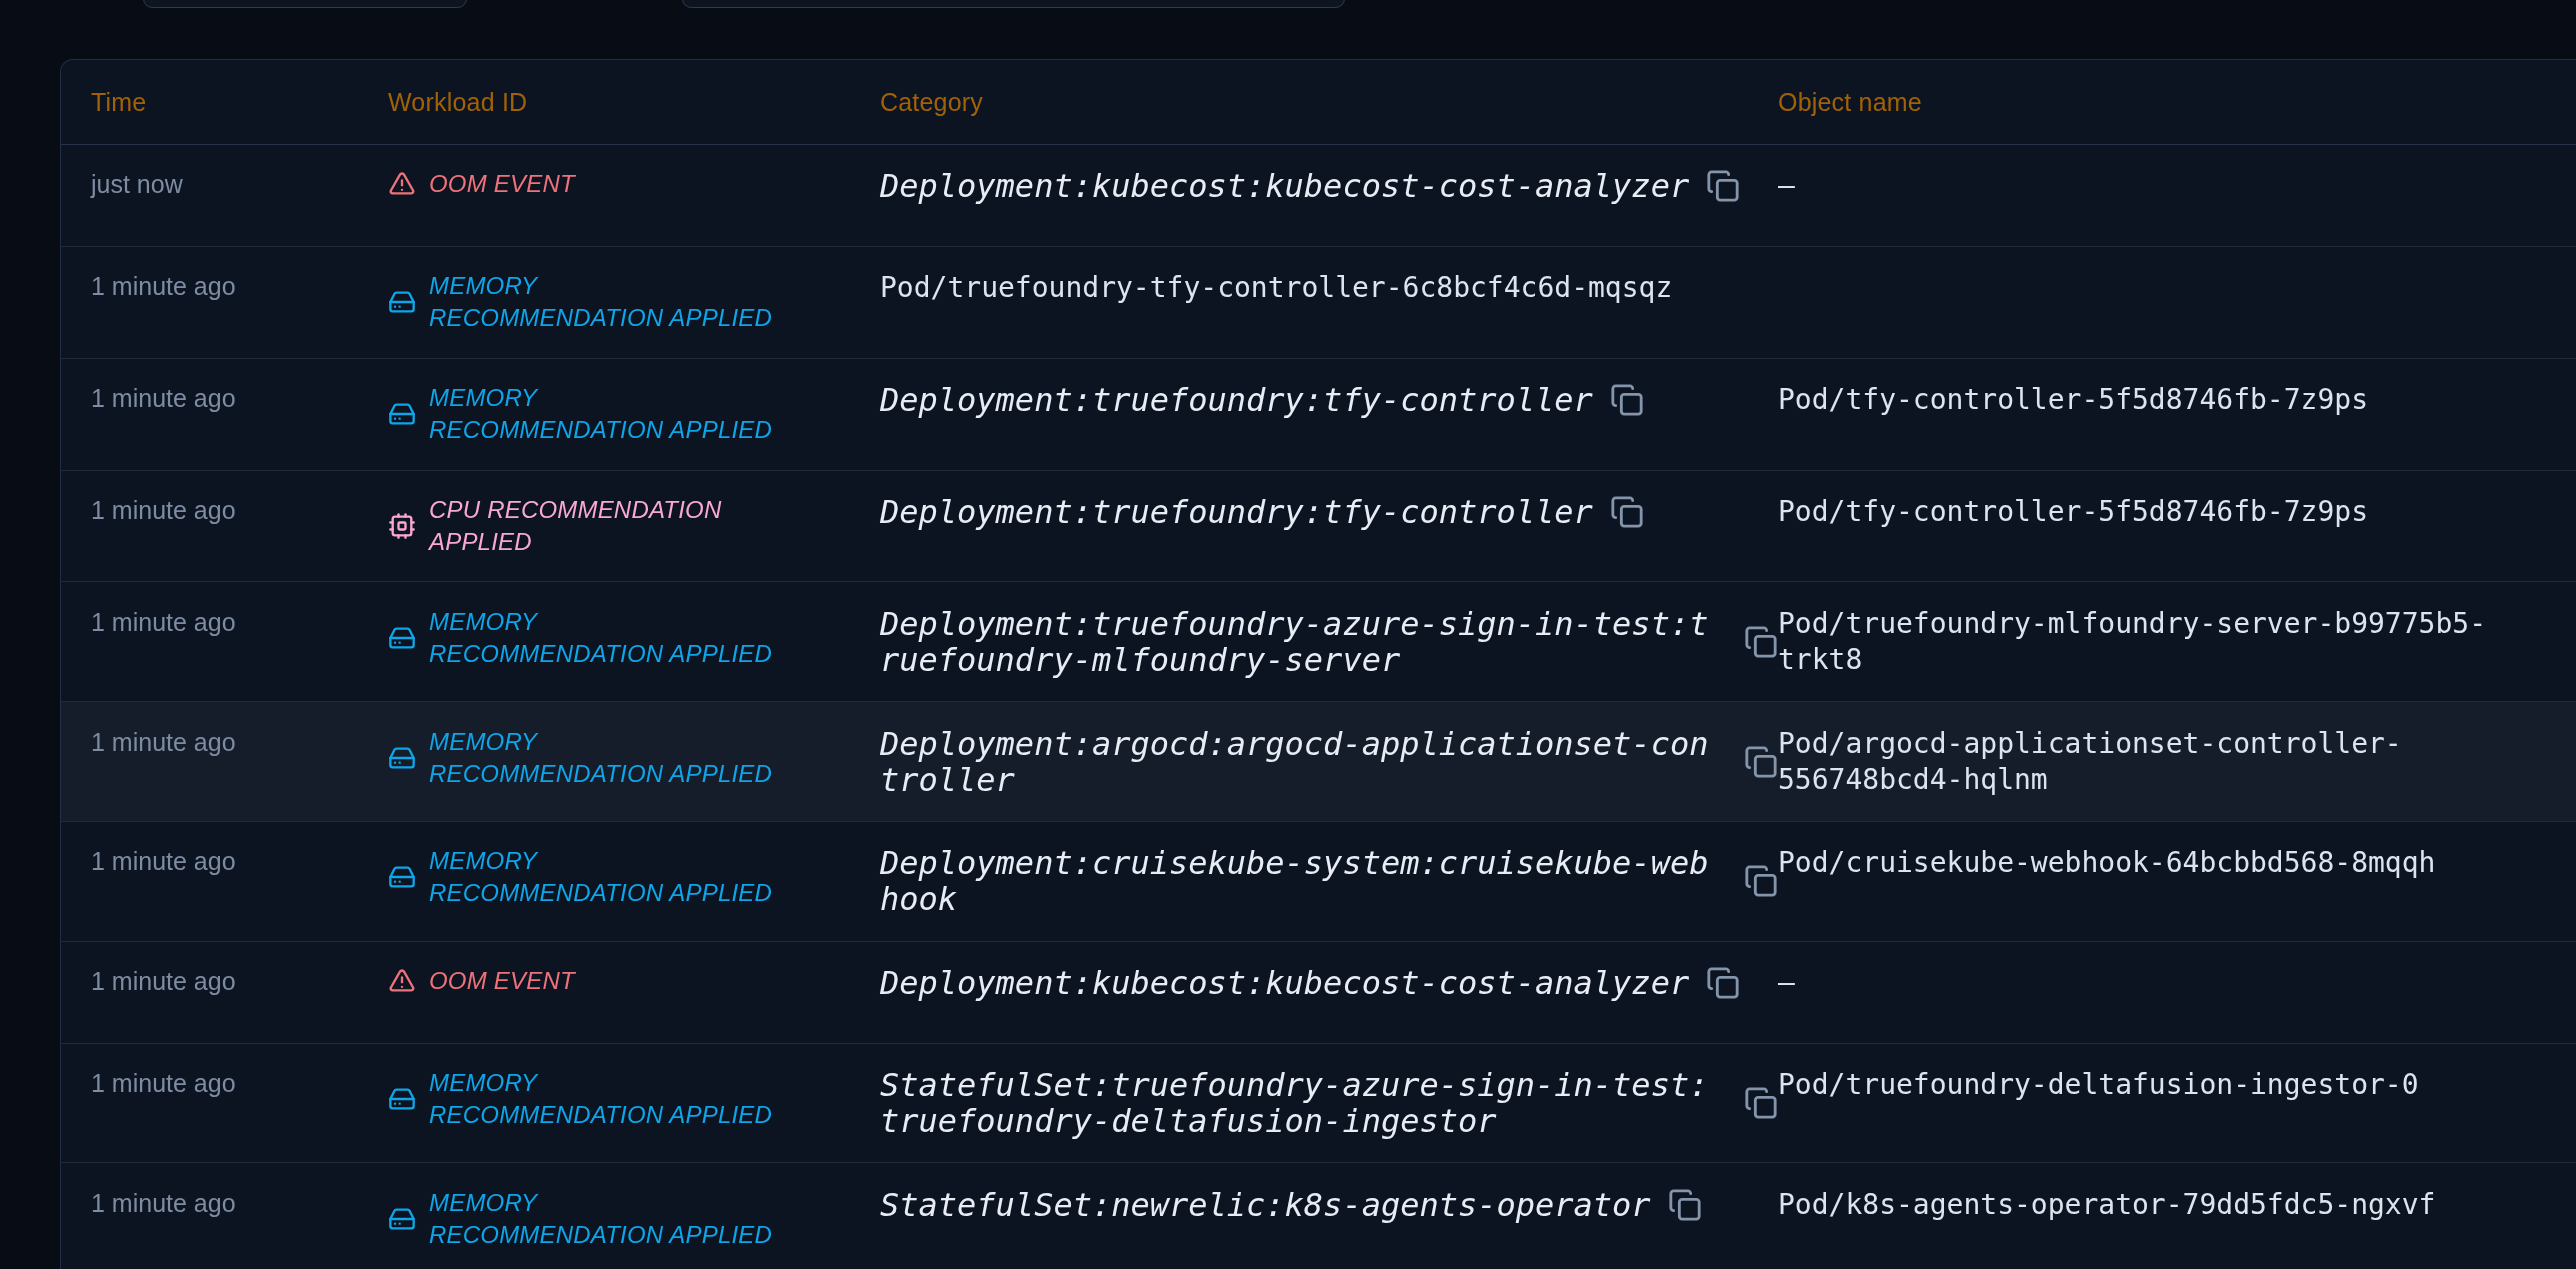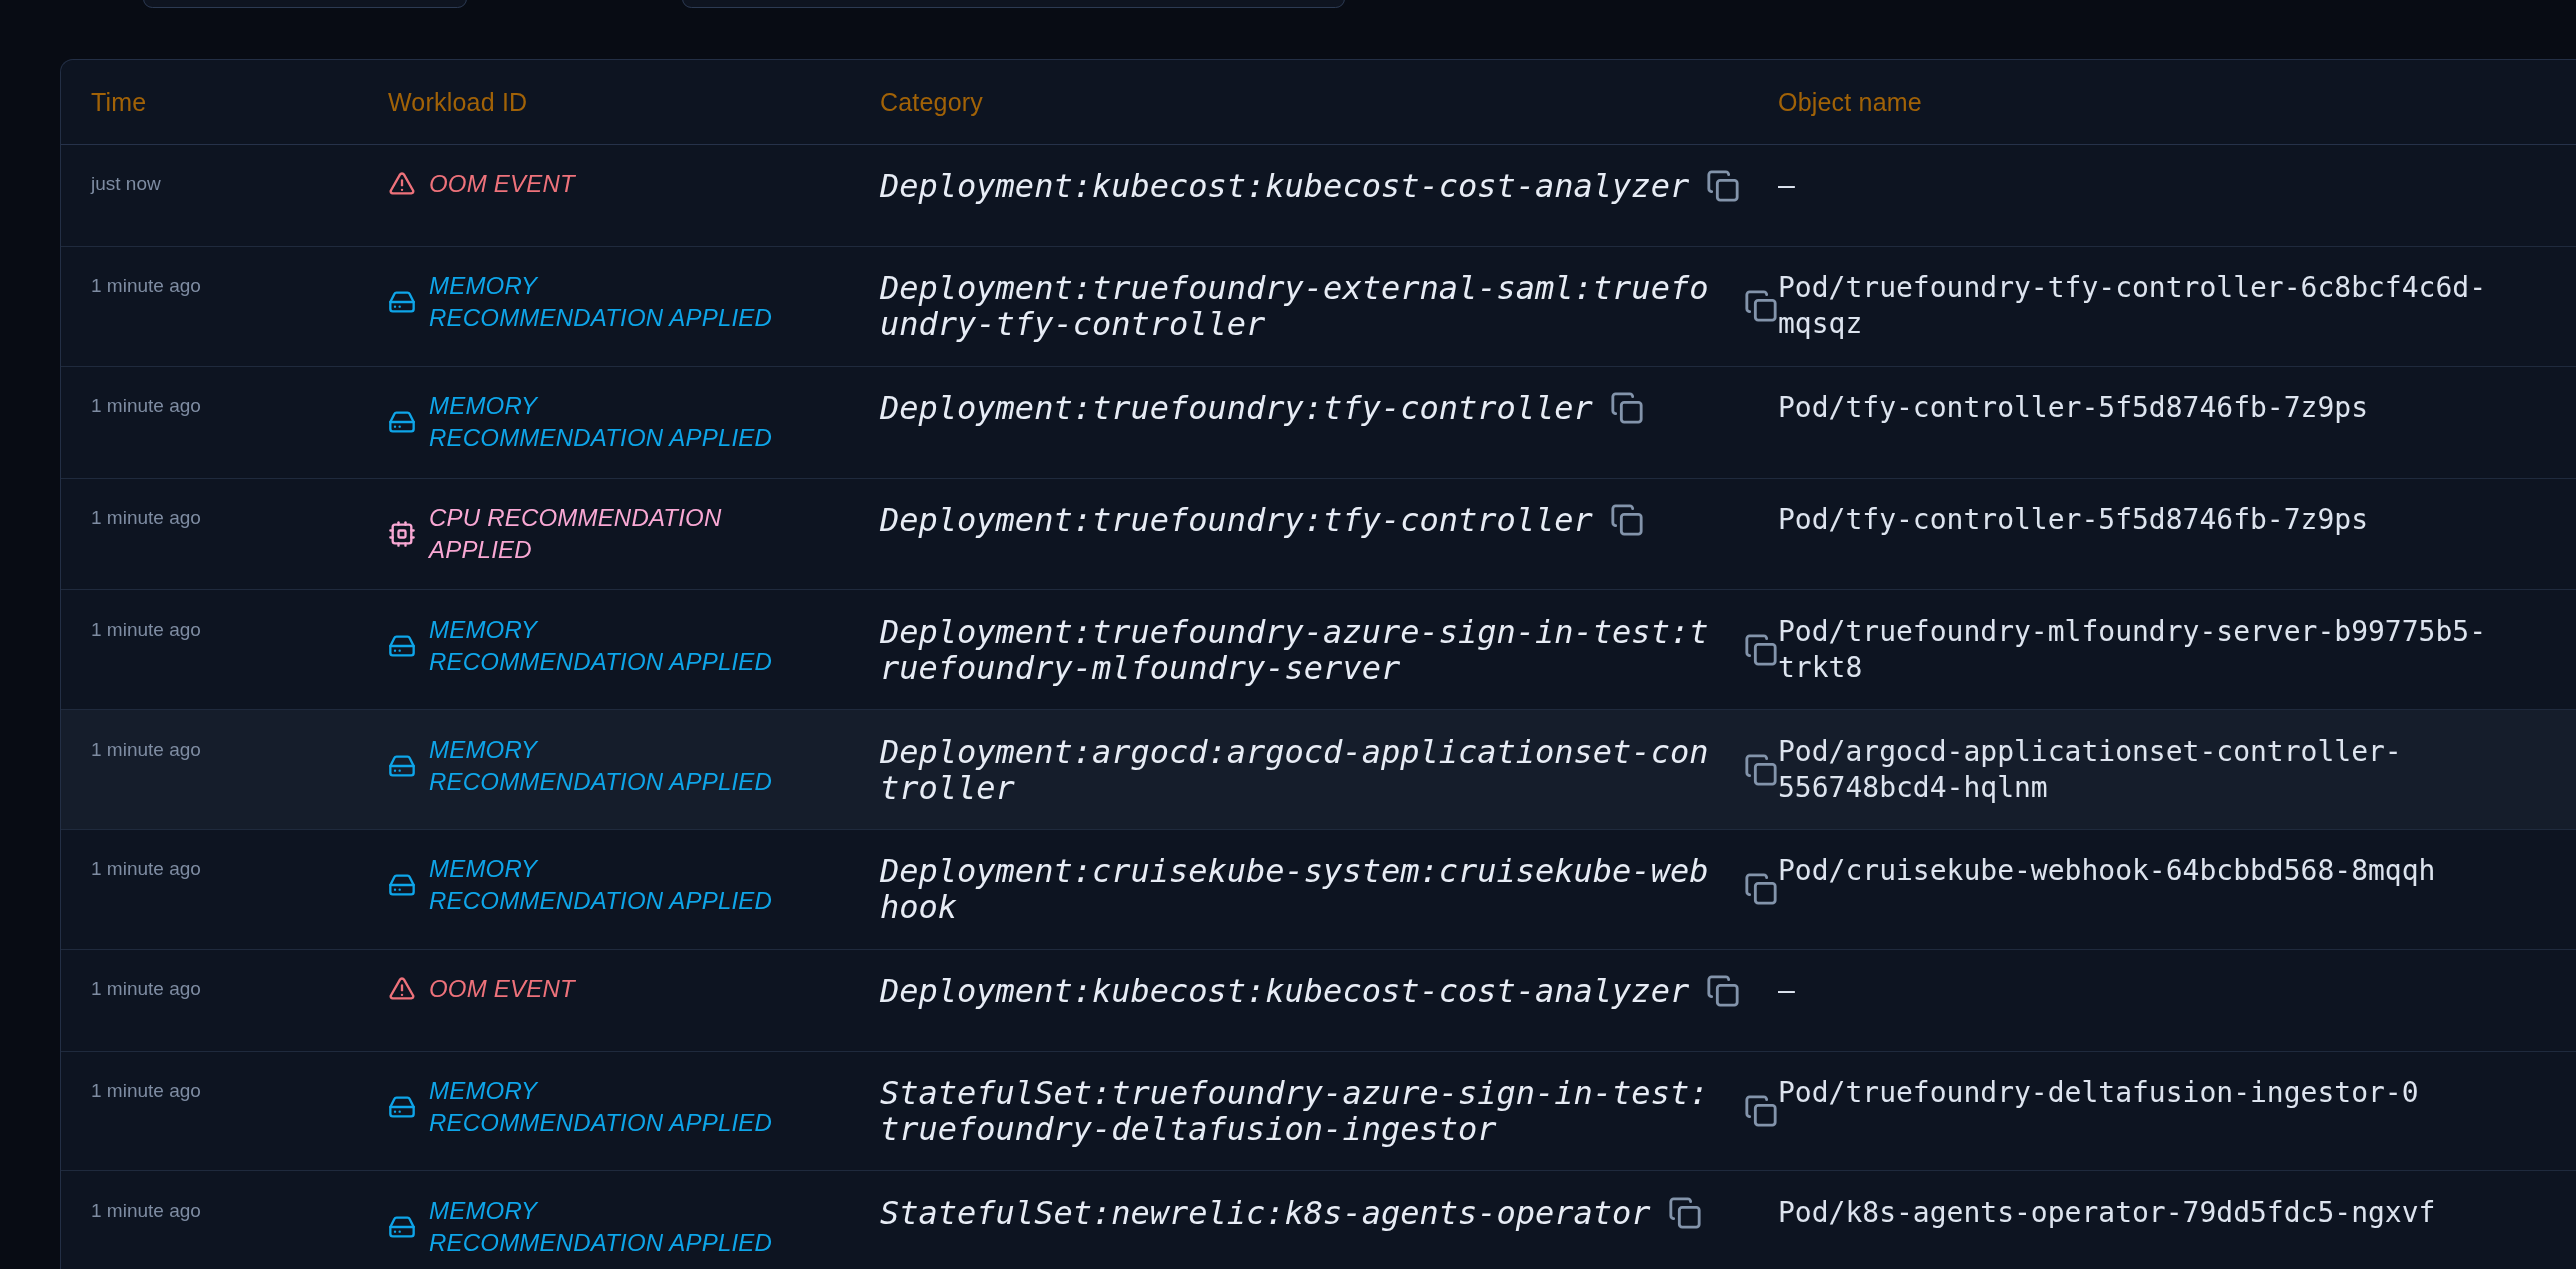--- a/index.html
+++ b/index.html
@@ -49,21 +49,21 @@
   }
 
   .tr { min-height: 101px; }
   .tr + .tr { border-top: 1.9px solid #1f2a3d; }
   .tr.highlighted, .tr:hover { background: #151d2b; }
 
   .td { padding-top: 23.4px; padding-bottom: 23.4px; }
 
   .td-time {
     color: #7e8ca2;
-    font-size: 19px;
+    font-size: 25px;
     line-height: 32px;
   }
 
   .cell-inner { display: flex; align-items: center; font-style: italic; }
 
   .cat-icon { display: flex; flex: 0 0 auto; margin-right: 13px; }
   .cat-icon svg { width: 28px; height: 28px; display: none; }
   .cat-label {
     font-size: 24px;
     line-height: 32px;
@@ -161,31 +161,20 @@
 
           <svg class="icon-hard-drive" viewBox="0 0 24 24" fill="none" stroke="currentColor" stroke-width="2" stroke-linecap="round" stroke-linejoin="round">
             <line x1="22" y1="12" x2="2" y2="12"></line>
                 <path d="M5.45 5.11 2 12v6a2 2 0 0 0 2 2h16a2 2 0 0 0 2-2v-6l-3.45-6.89A2 2 0 0 0 16.76 4H7.24a2 2 0 0 0-1.79 1.11z"></path>
                 <line x1="6" y1="16" x2="6.01" y2="16"></line>
                 <line x1="10" y1="16" x2="10.01" y2="16"></line>
           </svg>
 
         </span>
         <span class="cat-label">MEMORY RECOMMENDATION APPLIED</span>
-      </div>
-    </div>
-    <div class="td td-workload">
-      <div class="cell-inner">
-        <span class="mono wl-text">Deployment:truefoundry-external-saml:truefoundry-tfy-controller</span>
-        <button class="copy-btn" title="">
-          <svg viewBox="0 0 24 24" fill="none" stroke="currentColor" stroke-width="2" stroke-linecap="round" stroke-linejoin="round">
-            <rect x="8" y="8" width="14" height="14" rx="2" ry="2"></rect>
-                <path d="M4 16c-1.1 0-2-.9-2-2V4c0-1.1.9-2 2-2h10c1.1 0 2 .9 2 2"></path>
-          </svg>
-        </button>
       </div>
     </div>
     <div class="td td-object">
       <span class="mono obj-text">Pod/truefoundry-tfy-controller-6c8bcf4c6d-mqsqz</span>
     </div>
   </div>
       <div class="tr cat-memory">
     <div class="td td-time">
       <span>1 minute ago</span>
     </div>

